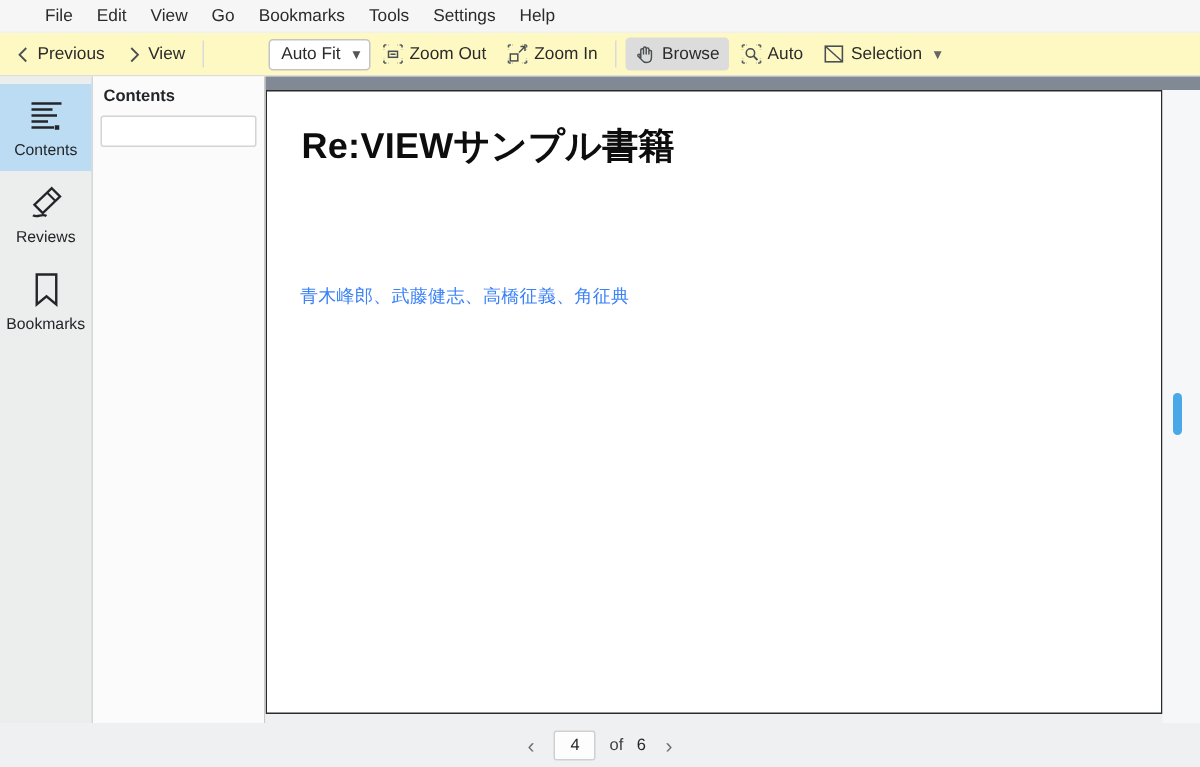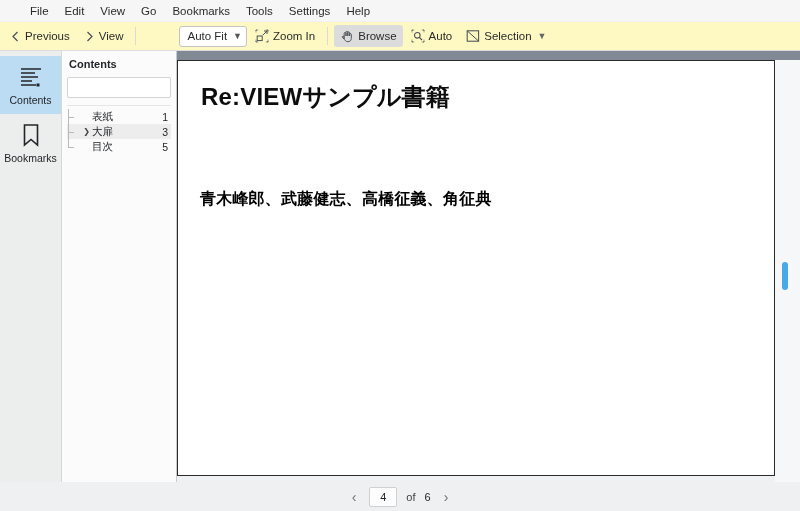--- a/index.html
+++ b/index.html
@@ -245,23 +245,23 @@
   .page-title {
     font-size: 24px;
     font-weight: bold;
     color: #0d0d0d;
     position: absolute;
     left: 23px;
     top: 20px;
     letter-spacing: 0.2px;
   }
   .page-authors {
-    font-size: 16px;
-    font-weight: bold;
-    color: #000000;
+    font-size: 12px;
+    font-weight: normal;
+    color: #3b82f6;
     position: absolute;
     left: 22px;
     top: 128px;
     letter-spacing: 0.2px;
   }
   .vscroll {
     width: 25px;
     flex: 1 1 auto;
     background: #f6f7f8;
     position: relative;
@@ -335,20 +335,30 @@
       <span>View</span>
     </div>
 
     <div class="tb-sep"></div>
 
     <div class="combo">
       <span>Auto Fit</span>
       <span class="chev">▼</span>
     </div>
 
+    <div class="tb-btn">
+      <span>
+        <svg class="ico" width="14" height="14" viewBox="0 0 14 14">
+          <path d="M1 1 h3 M1 1 v3 M13 1 h-3 M13 1 v3 M1 13 h3 M1 13 v-3 M13 13 h-3 M13 13 v-3" fill="none" stroke="#5a5f63" stroke-width="1.1" stroke-dasharray="1.6 1.2"></path>
+          <rect x="4" y="5.2" width="6" height="4" fill="none" stroke="#4a4f53" stroke-width="1"></rect>
+          <path d="M5.3 7.2 h3.4" stroke="#4a4f53" stroke-width="1"></path>
+        </svg>
+      </span>
+      <span>Zoom Out</span>
+    </div>
 
     <div class="tb-btn">
       <span>
         <svg class="ico" width="14" height="14" viewBox="0 0 14 14">
           <path d="M1 1 h3 M1 1 v3 M13 1 h-3 M13 1 v3 M1 13 h3 M1 13 v-3 M13 13 h-3 M13 13 v-3" fill="none" stroke="#5a5f63" stroke-width="1.1" stroke-dasharray="1.6 1.2"></path>
           <rect x="2.2" y="7" width="5" height="4.6" fill="none" stroke="#4a4f53" stroke-width="1"></rect>
           <path d="M8 6 L12 2 M12 2 h-3 M12 2 v3" fill="none" stroke="#4a4f53" stroke-width="1"></path>
         </svg>
       </span>
       <span>Zoom In</span>
@@ -397,60 +407,46 @@
         <span>
           <svg class="ico" width="26" height="26" viewBox="0 0 26 26">
             <path d="M3 5 h20 M3 9 h14 M3 13 h17 M3 17 h11 M3 21 h15" stroke="#232629" stroke-width="1.7" fill="none"></path>
             <rect x="18.5" y="19.5" width="3" height="3" fill="#232629"></rect>
           </svg>
         </span>
         <span class="rail-label">Contents</span>
       </div>
 
 
+      <div class="rail-item">
+        <span>
+          <svg class="ico" width="26" height="26" viewBox="0 0 26 26">
+            <path d="M16.5 3.5 L22 9 L10.5 20 L5 14.5 Z" fill="none" stroke="#232629" stroke-width="1.6"></path>
+            <path d="M13.5 6.5 L19 12" stroke="#232629" stroke-width="1.4"></path>
+            <path d="M4 21.5 c3 2 6-1.5 9 0.5" fill="none" stroke="#232629" stroke-width="1.6"></path>
+          </svg>
+        </span>
+        <span class="rail-label">Reviews</span>
+      </div>
 
       <div class="rail-item">
         <span>
           <svg class="ico" width="26" height="26" viewBox="0 0 26 26">
             <path d="M6.5 3 h13 v20 l-6.5 -5.5 L6.5 23 Z" fill="none" stroke="#232629" stroke-width="1.6"></path>
           </svg>
         </span>
         <span class="rail-label">Bookmarks</span>
       </div>
 
     </div>
 
     <div class="panel">
       <div class="panel-title">Contents</div>
       <div class="panel-search">
         <input type="text" value="" placeholder="" style="">
-      </div>
-      <div class="toc">
-
-        <div class="toc-row">
-          <span class="toc-branch"></span>
-          <span class="toc-expander"></span>
-          <span class="toc-label">表紙</span>
-          <span class="toc-page">1</span>
-        </div>
-
-        <div class="toc-row selected">
-          <span class="toc-branch"></span>
-          <span class="toc-expander">❯</span>
-          <span class="toc-label">大扉</span>
-          <span class="toc-page">3</span>
-        </div>
-
-        <div class="toc-row last">
-          <span class="toc-branch"></span>
-          <span class="toc-expander"></span>
-          <span class="toc-label">目次</span>
-          <span class="toc-page">5</span>
-        </div>
-
       </div>
     </div>
 
     <div class="docarea">
       <div class="doc-topbar"></div>
       <div class="doc-scroll">
         <div class="page">
           <div class="page-title">Re:VIEWサンプル書籍</div>
           <div class="page-authors">青木峰郎、武藤健志、高橋征義、角征典</div>
         </div>

